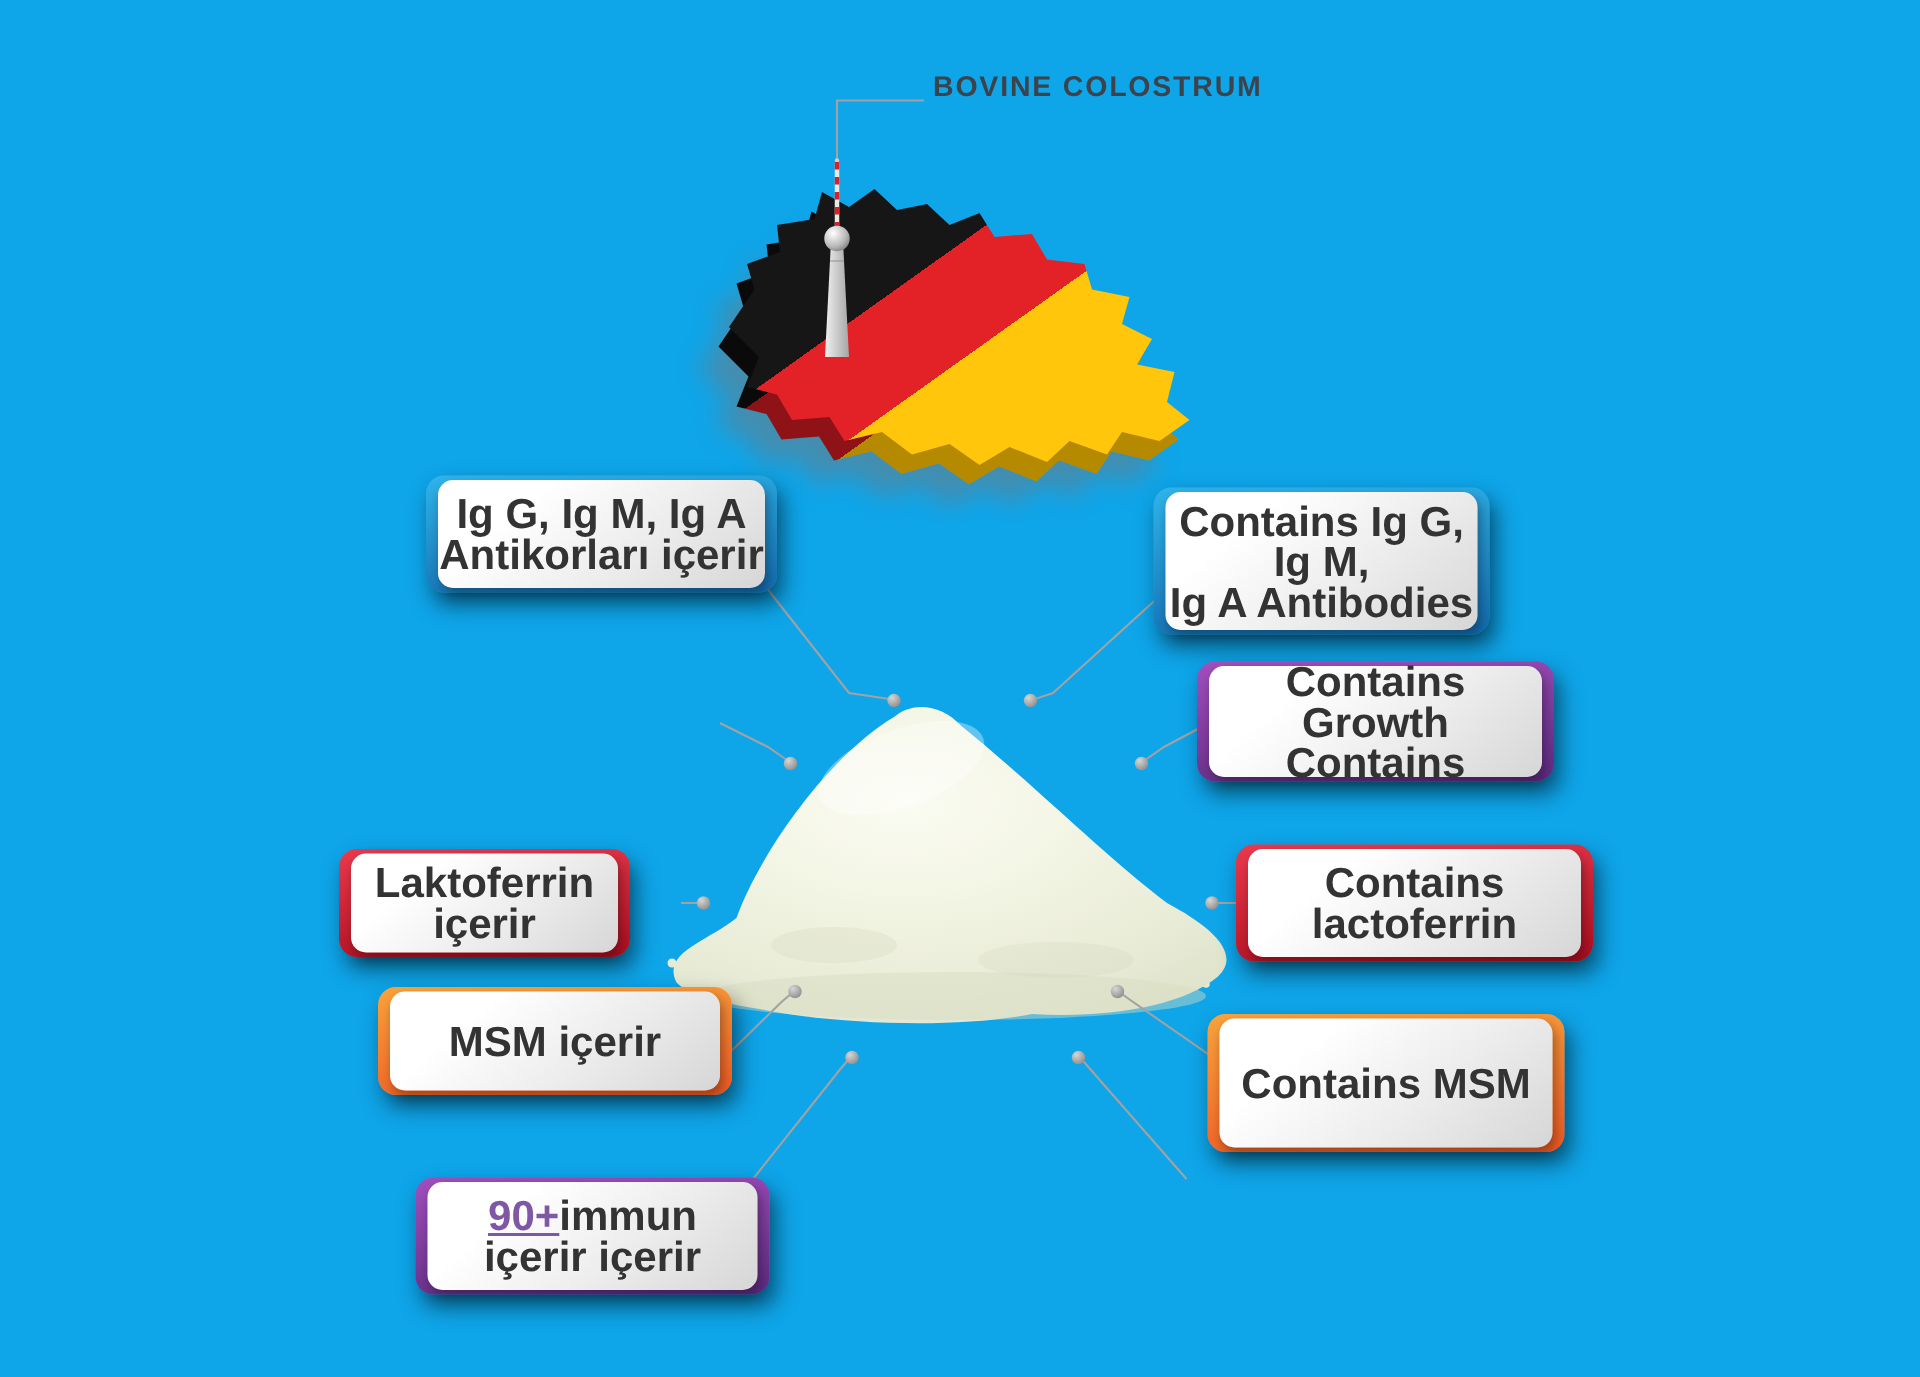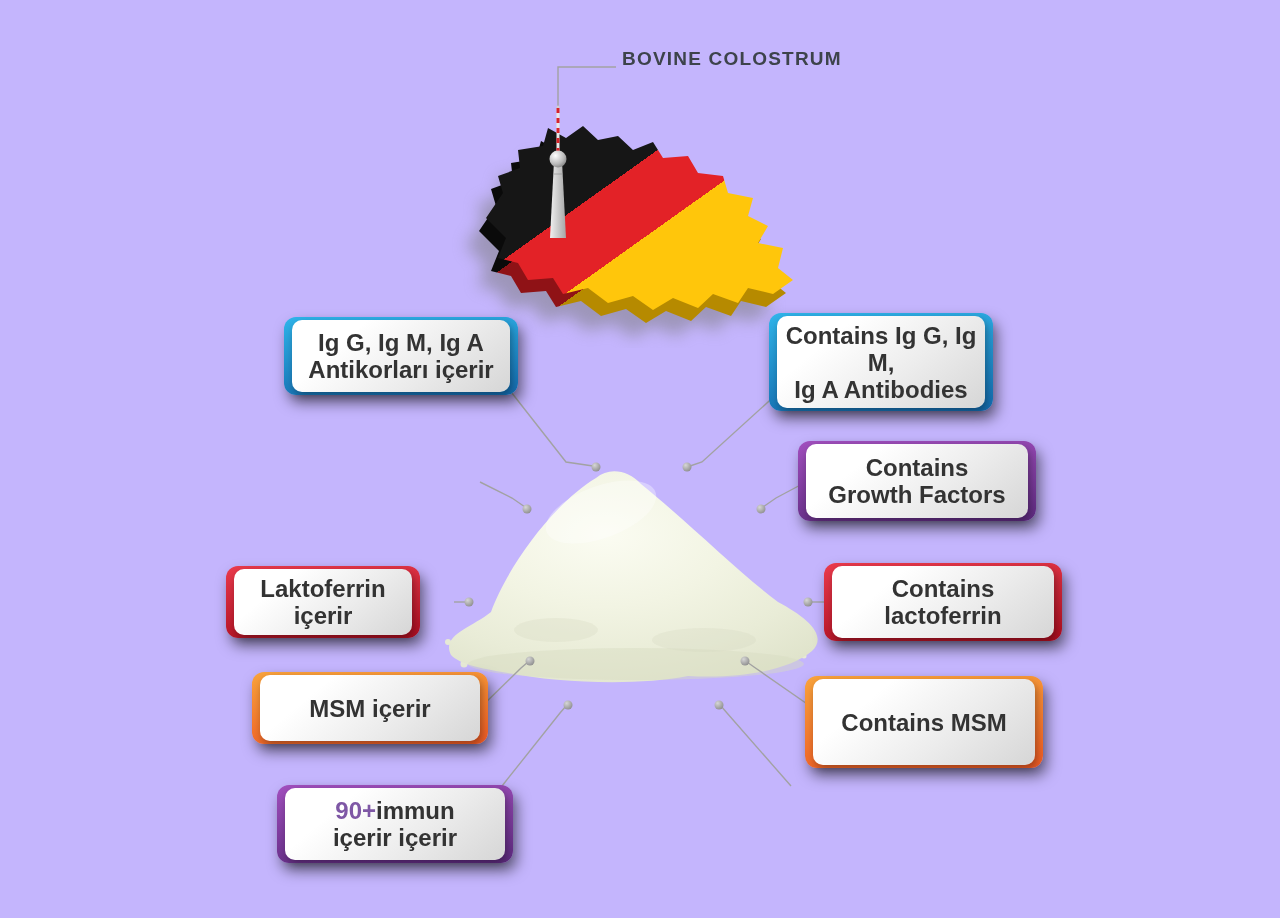--- a/index.html
+++ b/index.html
@@ -13,27 +13,27 @@
          font-weight:bold;font-size:19px;letter-spacing:1.2px;color:#3d434b;}
 
   
   .box{position:absolute;z-index:7;}
   .backing{position:absolute;top:-3px;bottom:-3px;left:-8px;right:-8px;border-radius:12px;
            box-shadow:4px 8px 14px rgba(0,0,0,.5);}
   .face{position:absolute;inset:0;border-radius:10px;
         background:linear-gradient(140deg,#ffffff 25%,#ececec 62%,#d6d6d6 100%);
         box-shadow:2px 4px 8px rgba(0,0,0,.35);
         display:flex;flex-direction:column;align-items:center;justify-content:center;
-        text-align:center;color:#333;font-weight:bold;font-size:24px;line-height:27px;}
-  .hl{font-weight:bold;}
+        text-align:center;color:#333;font-weight:bold;font-size:28px;line-height:27px;}
+  .hl{font-weight:bold;text-decoration:underline;}
 </style>
 </head>
 <body>
 
-<div id="canvas" style="background: #c4b5fd;">
+<div id="canvas" style="background: #0ea5e9;">
 
   <svg class="layer" style="left:436px;top:450px;z-index:1" width="398" height="252" viewBox="0 0 398 252">
     <defs>
       <radialGradient id="powGrad" cx="0.42" cy="0.30" r="0.85">
         <stop offset="0" stop-color="#fbfcf2"></stop>
         <stop offset="0.4" stop-color="#f2f4e3"></stop>
         <stop offset="0.7" stop-color="#e9ecd7"></stop>
         <stop offset="1" stop-color="#dde1c8"></stop>
       </radialGradient>
     </defs>
@@ -161,50 +161,50 @@
   </div>
 
 
   <div class="box" style="left:234px;top:569px;width:178px;height:66px">
     <div class="backing" style="background: linear-gradient(175deg, rgb(234, 58, 76), rgb(172, 14, 32));"></div>
     <div class="face">
       <div>Laktoferrin içerir</div>
     </div>
   </div>
 
-  <div class="box" style="left:260px;top:675px;width:220px;height:66px">
+  <div class="box" style="left:260px;top:661px;width:220px;height:66px">
     <div class="backing" style="background: linear-gradient(175deg, rgb(249, 163, 60), rgb(239, 90, 36));"></div>
     <div class="face">
       <div>MSM içerir</div>
     </div>
   </div>
 
   <div class="box" style="left:285px;top:788px;width:220px;height:72px">
     <div class="backing" style="background: linear-gradient(175deg, rgb(161, 79, 190), rgb(94, 43, 128));"></div>
     <div class="face">
       <div>
         <span class="hl" style="color: rgb(126, 87, 165);">90+</span><span>immun</span>
       </div>
       <div>içerir içerir</div>
     </div>
   </div>
 
-  <div class="box" style="left:777px;top:316px;width:208px;height:92px">
+  <div class="box" style="left:777px;top:328px;width:208px;height:92px">
     <div class="backing" style="background: linear-gradient(175deg, rgb(47, 180, 234), rgb(20, 107, 174));"></div>
     <div class="face">
       <div>Contains Ig G, Ig M,</div>
       <div>Ig A Antibodies</div>
     </div>
   </div>
 
   <div class="box" style="left:806px;top:444px;width:222px;height:74px">
     <div class="backing" style="background: linear-gradient(175deg, rgb(161, 79, 190), rgb(94, 43, 128));"></div>
     <div class="face">
       <div>Contains</div>
-      <div>Growth Factors</div>
+      <div>Growth Contains</div>
     </div>
   </div>
 
   <div class="box" style="left:832px;top:566px;width:222px;height:72px">
     <div class="backing" style="background: linear-gradient(175deg, rgb(234, 58, 76), rgb(172, 14, 32));"></div>
     <div class="face">
       <div>Contains</div>
       <div>lactoferrin</div>
     </div>
   </div>

